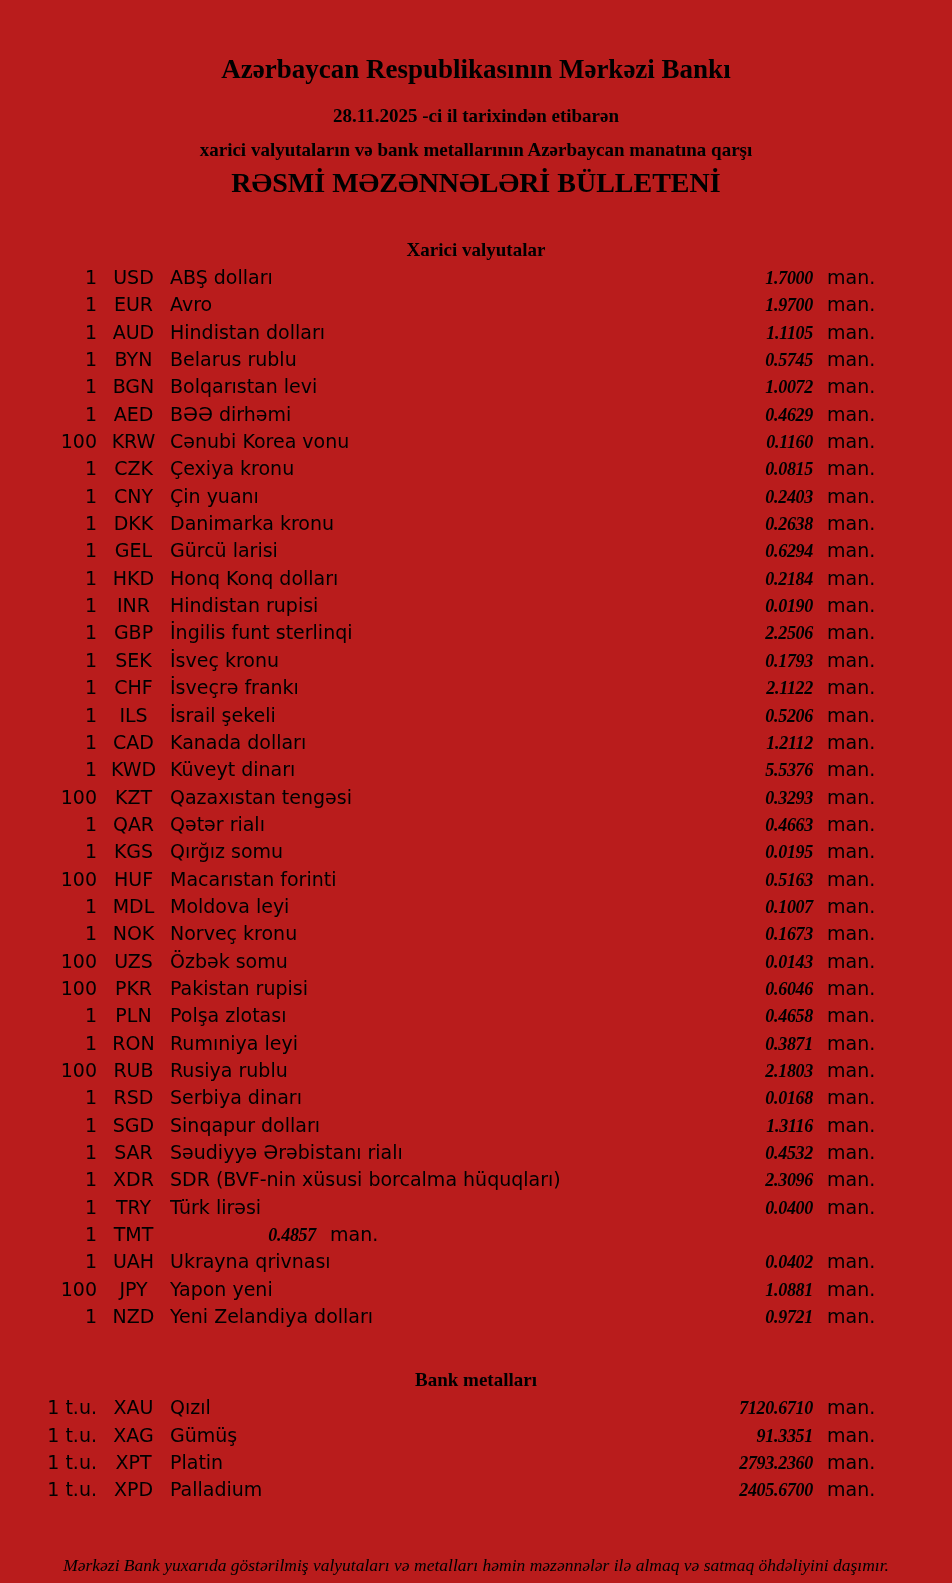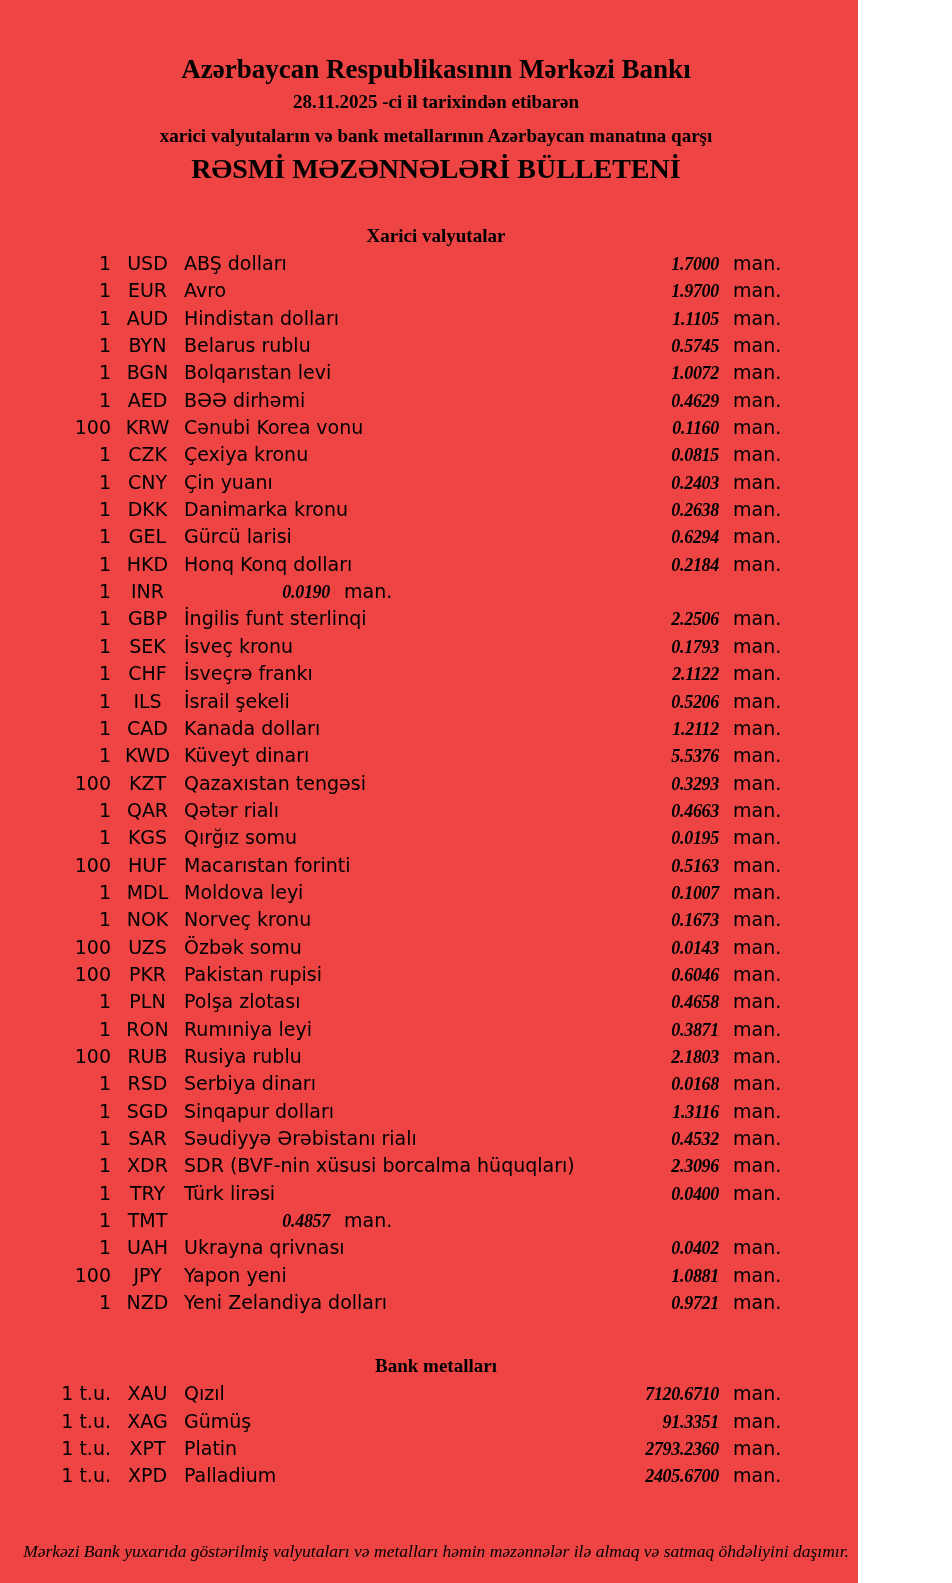--- a/index.html
+++ b/index.html
@@ -6,35 +6,34 @@
   html, body { background: #ffffff; }
   body {
     width: 952px;
     height: 1583px;
     margin: 0 auto;
     color: #000000;
     font-family: "DejaVu Sans", sans-serif;
     overflow: hidden;
   }
   .page {
-    width: 858px;
+    width: 952px;
     height: 1583px;
-    background: #ef4444;
+    background: #b91c1c;
     padding-top: 52px;
-    padding-left: 14px;
   }
   .doc-title {
     font-family: "Liberation Serif", serif;
     font-weight: bold;
     font-size: 27px;
     line-height: 34px;
     text-align: center;
   }
   .doc-sub1 {
-    margin-top: 4px;
+    margin-top: 18px;
     font-family: "Liberation Serif", serif;
     font-weight: bold;
     font-size: 19px;
     line-height: 24px;
     text-align: center;
   }
   .doc-sub2 {
     margin-top: 10px;
     font-family: "Liberation Serif", serif;
     font-weight: bold;
@@ -202,20 +201,21 @@
       <div class="rate-row">
         <div class="col-qty">1</div>
         <div class="col-code">HKD</div>
         <div class="col-name">Honq Konq dolları</div>
         <div class="col-rate">0.2184</div>
         <div class="col-unit">man.</div>
       </div>
       <div class="rate-row">
         <div class="col-qty">1</div>
         <div class="col-code">INR</div>
+        <div class="col-name">Hindistan rupisi</div>
         <div class="col-rate">0.0190</div>
         <div class="col-unit">man.</div>
       </div>
       <div class="rate-row">
         <div class="col-qty">1</div>
         <div class="col-code">GBP</div>
         <div class="col-name">İngilis funt sterlinqi</div>
         <div class="col-rate">2.2506</div>
         <div class="col-unit">man.</div>
       </div>

